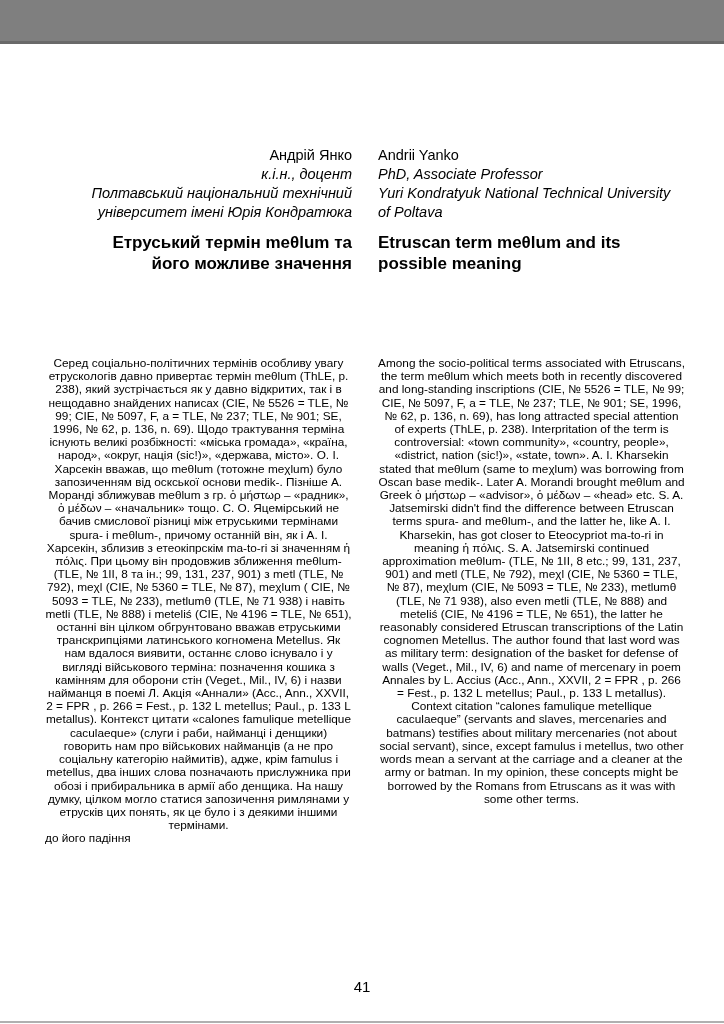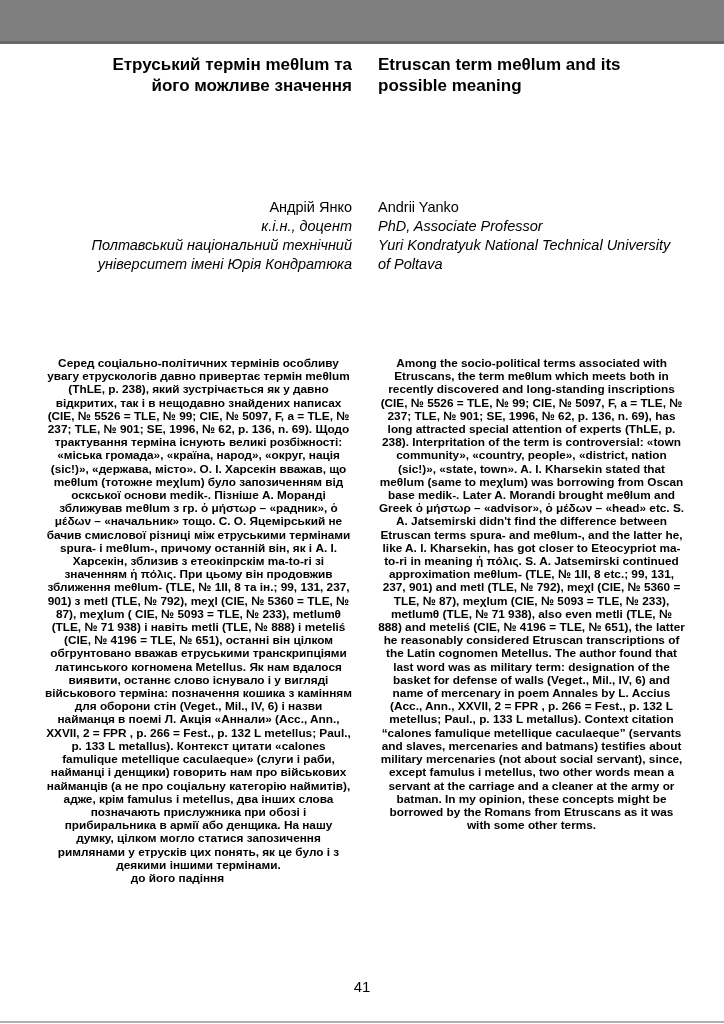--- a/index.html
+++ b/index.html
@@ -46,64 +46,64 @@
   .title-cell.uk { text-align: right; }
   .title-cell.en { text-align: left; }
   .title-line { display: block; }
   .body-block { margin-top: 83px; }
   .body-cell {
     font-size: 11.8px;
     line-height: 13.2px;
   }
   .body-cell.uk { text-align: center; }
   .body-cell.en { text-align: center; }
-  .body-cell p { margin: 0; font-weight: bold; }
+  .body-cell p { margin: 0; }
   .uk-trailing {
-    text-align: center;
+    text-align: left;
     padding-right: 42px;
   }
   .page-number {
     position: absolute;
     bottom: 28px;
     left: 0;
     width: 724px;
     text-align: center;
     font-size: 15px;
     line-height: 18px;
   }
 </style>
 </head>
 <body>
 
 <div class="top-bar"></div>
 
 <div class="page">
 
-  <div class="cols title-block">
-    <h1 class="title-cell uk" style="margin:0">
-      <span class="title-line">Етруський термін meθlum та</span>
-      <span class="title-line">його можливе значення</span>
-    </h1>
-    <h1 class="title-cell en" style="margin:0">
-      <span class="title-line">Etruscan term meθlum and its</span>
-      <span class="title-line">possible meaning</span>
-    </h1>
-  </div>
-
   <div class="cols header-block">
     <div class="header-cell uk">
       <span class="author-name">Андрій Янко</span>
       <span class="author-degree">к.і.н., доцент</span>
       <span class="author-affiliation">Полтавський національний технічний університет імені Юрія Кондратюка</span>
     </div>
     <div class="header-cell en">
       <span class="author-name">Andrii Yanko</span>
       <span class="author-degree">PhD, Associate Professor</span>
       <span class="author-affiliation">Yuri Kondratyuk National Technical University of Poltava</span>
     </div>
+  </div>
+
+  <div class="cols title-block">
+    <h1 class="title-cell uk" style="margin:0">
+      <span class="title-line">Етруський термін meθlum та</span>
+      <span class="title-line">його можливе значення</span>
+    </h1>
+    <h1 class="title-cell en" style="margin:0">
+      <span class="title-line">Etruscan term meθlum and its</span>
+      <span class="title-line">possible meaning</span>
+    </h1>
   </div>
 
   <div class="cols body-block">
     <div class="body-cell uk">
       <p>Серед соціально-політичних термінів особливу увагу етрускологів давно привертає термін meθlum (ThLE, p. 238), який зустрічається як у давно відкритих, так і в нещодавно знайдених написах (CIE, № 5526 = TLE, № 99; CIE, № 5097, F, a = TLE, № 237; TLE, № 901; SE, 1996, № 62, p. 136, n. 69). Щодо трактування терміна існують великі розбіжності: «міська громада», «країна, народ», «округ, нація (sic!)», «держава, місто». О. І. Харсекін вважав, що meθlum (тотожне meχlum) було запозиченням від оскської основи medik-. Пізніше А. Моранді зближував meθlum з гр. ὁ μήστωρ – «радник», ὁ μέδων – «начальник» тощо. С. О. Яцемірський не бачив смислової різниці між етруськими термінами spura- і meθlum-, причому останній він, як і А. І. Харсекін, зблизив з етеокіпрскім ma-to-ri зі значенням ἡ πόλις. При цьому він продовжив зближення meθlum- (TLE, № 1II, 8 та ін.; 99, 131, 237, 901) з metl (TLE, № 792), meχl (CIE, № 5360 = TLE, № 87), meχlum ( CIE, № 5093 = TLE, № 233), metlumθ (TLE, № 71 938) і навіть metli (TLE, № 888) і meteliś (CIE, № 4196 = TLE, № 651), останні він цілком обгрунтовано вважав етруськими транскрипціями латинського когномена Metellus. Як нам вдалося виявити, останнє слово існувало і у вигляді військового терміна: позначення кошика з камінням для оборони стін (Veget., Mil., IV, 6) і назви найманця в поемі Л. Акція «Аннали» (Acc., Ann., XXVII, 2 = FPR , p. 266 = Fest., p. 132 L metellus; Paul., p. 133 L metallus). Контекст цитати «calones famulique metellique caculaeque» (слуги і раби, найманці і денщики) говорить нам про військових найманців (а не про соціальну категорію наймитів), адже, крім famulus і metellus, два інших слова позначають прислужника при обозі і прибиральника в армії або денщика. На нашу думку, цілком могло статися запозичення римлянами у етрусків цих понять, як це було і з деякими іншими термінами.</p>
       <p class="uk-trailing">до його падіння</p>
     </div>
     <div class="body-cell en">
       <p>Among the socio-political terms associated with Etruscans, the term meθlum which meets both in recently discovered and long-standing inscriptions (CIE, № 5526 = TLE, № 99; CIE, № 5097, F, a = TLE, № 237; TLE, № 901; SE, 1996, № 62, p. 136, n. 69), has long attracted special attention of experts (ThLE, p. 238). Interpritation of the term is controversial: «town community», «country, people», «district, nation (sic!)», «state, town». A. I. Kharsekin stated that meθlum (same to meχlum) was borrowing from Oscan base medik-. Later A. Morandi brought meθlum and Greek ὁ μήστωρ – «advisor», ὁ μέδων – «head» etc. S. A. Jatsemirski didn't find the difference between Etruscan terms spura- and meθlum-, and the latter he, like A. I. Kharsekin, has got closer to Eteocypriot ma-to-ri in meaning ἡ πόλις. S. A. Jatsemirski continued approximation meθlum- (TLE, № 1II, 8  etc.; 99, 131, 237, 901) and metl (TLE, № 792), meχl (CIE, № 5360 = TLE, № 87), meχlum (CIE, № 5093 = TLE, № 233), metlumθ (TLE, № 71 938), also even metli (TLE, № 888) and meteliś (CIE, № 4196 = TLE, № 651), the latter he reasonably considered Etruscan transcriptions of the Latin cognomen Metellus. The author found that last word was as military term: designation of the basket for defense of walls (Veget., Mil., IV, 6) and name of mercenary in poem Annales by L. Accius (Acc., Ann., XXVII, 2 = FPR , p. 266 = Fest., p. 132 L metellus; Paul., p. 133 L metallus). Context citation “calones famulique metellique caculaeque” (servants and slaves, mercenaries and batmans) testifies about military mercenaries (not about social servant), since, except famulus i metellus, two other words mean a servant at the carriage and a cleaner at the army or batman. In my opinion, these concepts might be borrowed by the Romans from Etruscans as it was with some other terms.</p>
     </div>

